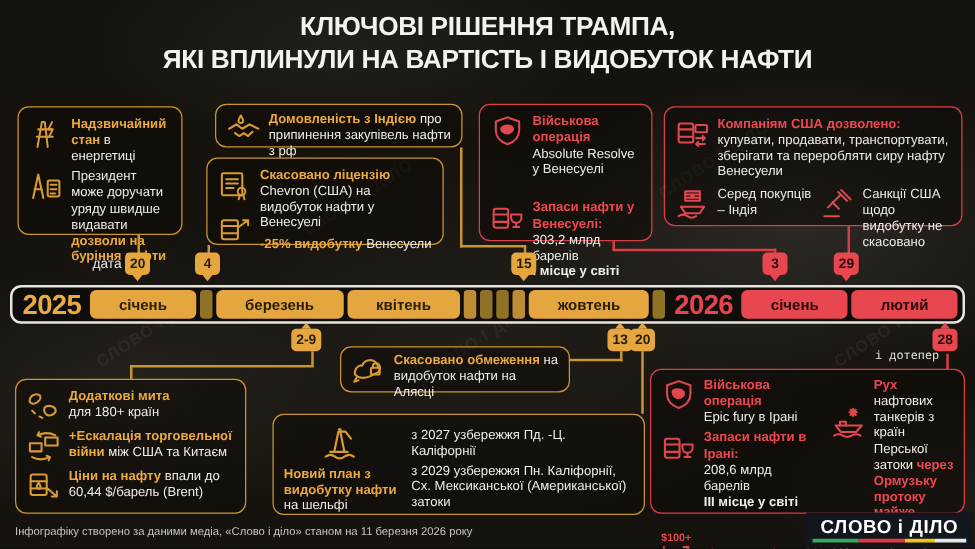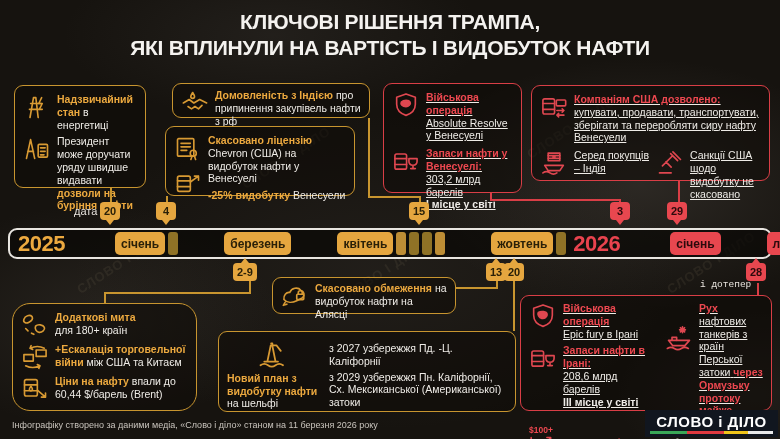--- a/index.html
+++ b/index.html
@@ -14,38 +14,38 @@
       radial-gradient(ellipse 200px 120px at 97% 90%, rgba(100,95,90,.14), transparent 70%),
       #16130f;
   }
   .wm{ position:absolute; color:#d9c79a; opacity:.07; font-weight:bold; font-size:13px;
        letter-spacing:1px; transform:rotate(-33deg); white-space:nowrap; pointer-events:none;}
   .title{ position:absolute; top:9px; left:0; width:100%; text-align:center; color:#f4f2ef;
           font-weight:bold; font-size:21px; line-height:1.26; letter-spacing:-.3px;}
   
   .bx{ position:absolute; border:1.5px solid #c8952f; border-radius:9px;
        background:rgba(14,11,8,.55); padding:7px 8px; color:#efece7; font-size:10.5px; line-height:1.22;}
-  .bx.red{ border-color:#d93e46;text-decoration:underline; }
+  .bx.red{ border-color:#d93e46; }
   .hg{ color:#eca93f; font-weight:bold; }
   .hr{ color:#ed4850; font-weight:bold; }
   .wb{ color:#f0ede9; font-weight:bold; }
   .row{ display:flex; gap:6px; align-items:flex-start; margin-bottom:4px;}
   .row:last-child{margin-bottom:0;}
   .ic{ flex:0 0 auto; width:28px; height:28px; }
   .ic svg{ width:100%; height:100%; stroke:currentColor; fill:none; stroke-width:1.4;
            stroke-linecap:round; stroke-linejoin:round;}
   .gold-ic{ color:#d89a33; } .red-ic{ color:#e04750; }
   
   .tl{ position:absolute; left:8px; top:228px; width:764px; height:31px; border:2px solid #e8e5e0;
        border-radius:9px; background:rgba(10,8,6,.72); display:flex; align-items:center;
        padding:0 4px; gap:3px;}
   .yr{ font-size:22px; font-weight:bold; letter-spacing:-.5px; padding:0 4px;}
   .yr.g{ color:#eca93f;} .yr.r{ color:#e8434e;}
   .mj{ height:23px; border-radius:5px; background:#e5a63f; color:#2a2008; font-weight:bold;
-       font-size:12px; display:flex; align-items:center; justify-content:center; flex-grow:1; padding:0 6px;margin-left:43px;}
+       font-size:12px; display:flex; align-items:center; justify-content:center; flex-grow:1; padding:0 6px;}
   .mj.r{ background:#e8474f; color:#2b0a0c; }
   .mn{ height:23px; width:10px; border-radius:3px; background:#8f7226; flex:0 0 auto;}
   .mn.lt{ background:#bd8d35; }
   
   .bdg{ position:absolute; height:18px; min-width:20px; padding:0 4px; border-radius:4px;
         background:#e5a63f; color:#2a2008; font-weight:bold; font-size:11px;
         display:flex; align-items:center; justify-content:center;}
   .bdg.red{ background:#e8474f; color:#2b0a0c;}
   .bdg.pd::after{ content:""; position:absolute; top:100%; left:50%; margin-left:-4px;
         border:4px solid transparent; border-top:5px solid #e5a63f; }
@@ -144,21 +144,21 @@
   <div class="bx red" style="left:383px; top:83px; width:139px; height:110px;">
     <div class="row">
       <span class="ic red-ic">
         <svg viewBox="0 0 24 24">
             <path d="M12 2.5 l8 2.8 v6 c0 5 -4 8.2 -8 9.6 c-4 -1.4 -8 -4.6 -8 -9.6 v-6 z"></path>
             <path d="M8 9.5 c2 -2 6.5 -2 7.5 0 c1 2 -1.5 4 -3.5 4 c-3 0 -5 -2 -4 -4 z" fill="currentColor"></path>
           </svg>
       </span>
       <span><span class="hr">Військова операція</span><br><span>Absolute Resolve у Венесуелі</span></span>
     </div>
-    <div class="row" style="margin-top:5px;">
+    <div class="row" style="margin-top:18px;">
       <span class="ic red-ic">
         <svg viewBox="0 0 24 24">
             <rect x="2.5" y="6" width="10" height="13" rx="1.5"></rect>
             <path d="M2.5 10 h10 M2.5 15 h10"></path>
             <path d="M14.5 10 h7 v2.2 c0 2.2 -1.6 3.4 -3.5 3.4 s-3.5 -1.2 -3.5 -3.4 z M18 15.8 v2.4 M16 18.5 h4"></path>
           </svg>
       </span>
       <span><span class="hr">Запаси нафти у Венесуелі:</span><br><span>303,2 млрд барелів</span><br><span class="wb">І місце у світі</span></span>
     </div>
   </div>
@@ -238,21 +238,21 @@
     <span class="mj r">січень</span>
     <span class="mj r">лютий</span>
   </div>
 
   <div class="bdg pu" style="left:233px; top:263px;">2-9</div>
   <div class="bdg pu" style="left:486px; top:263px;">13</div>
   <div class="bdg pu" style="left:504px; top:263px;">20</div>
   <div class="bdg red pu" style="left:746px; top:263px;">28</div>
   <div class="lbl" style="left:700px; top:279px; width:52px; text-align:left; font-size:9.5px;font-family:Liberation Mono, monospace;">і дотепер</div>
 
-  <div class="bx" style="left:12px; top:303px; width:185px; height:108px;border-radius:18px;">
+  <div class="bx" style="left:12px; top:303px; width:185px; height:108px;">
     <div class="row">
       <span class="ic gold-ic">
         <svg viewBox="0 0 24 24">
             <path d="M2.5 7 c1 -3 5 -4.2 7 -2.2 c1 2 -1 4 -3 5 c-2 1 -5 0.2 -4 -2.8 z"></path>
             <path d="M12.5 13 c2 -2.2 6.5 -1.2 7.5 1 c1 2.2 -2 4.5 -4.5 4.3 c-2.3 -.2 -4 -3 -3 -5.3 z"></path>
             <path d="M4 15 l2 2 M9 19 l2 1"></path>
           </svg>
       </span>
       <span><span class="hg">Додаткові мита</span><br><span>для 180+ країн</span></span>
     </div>

